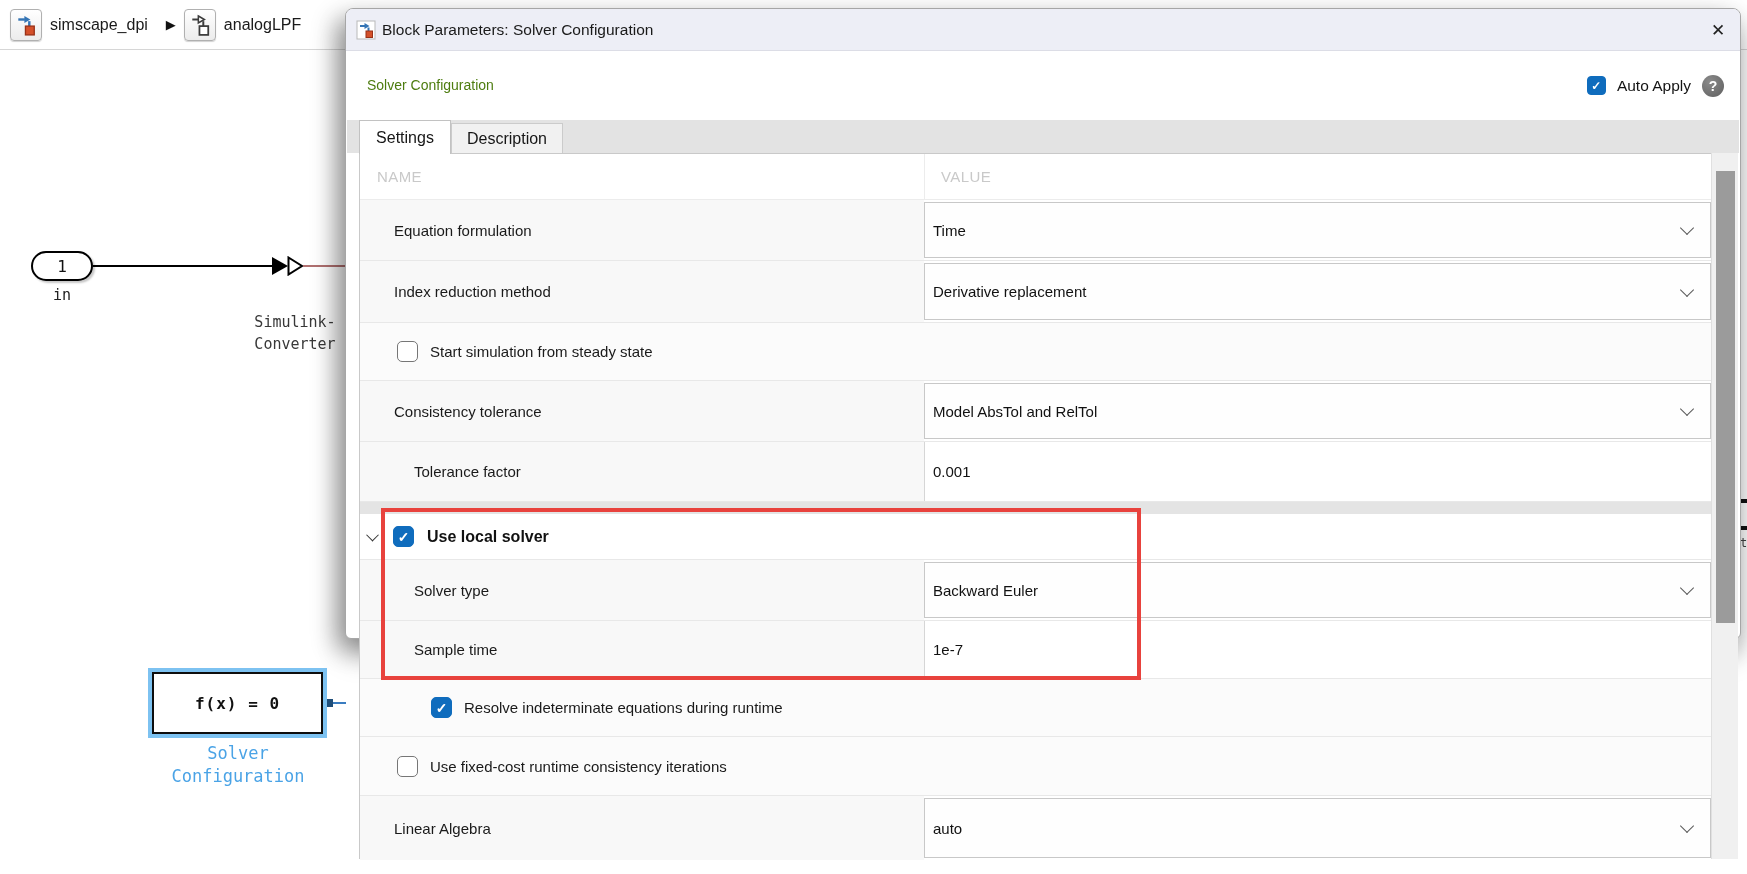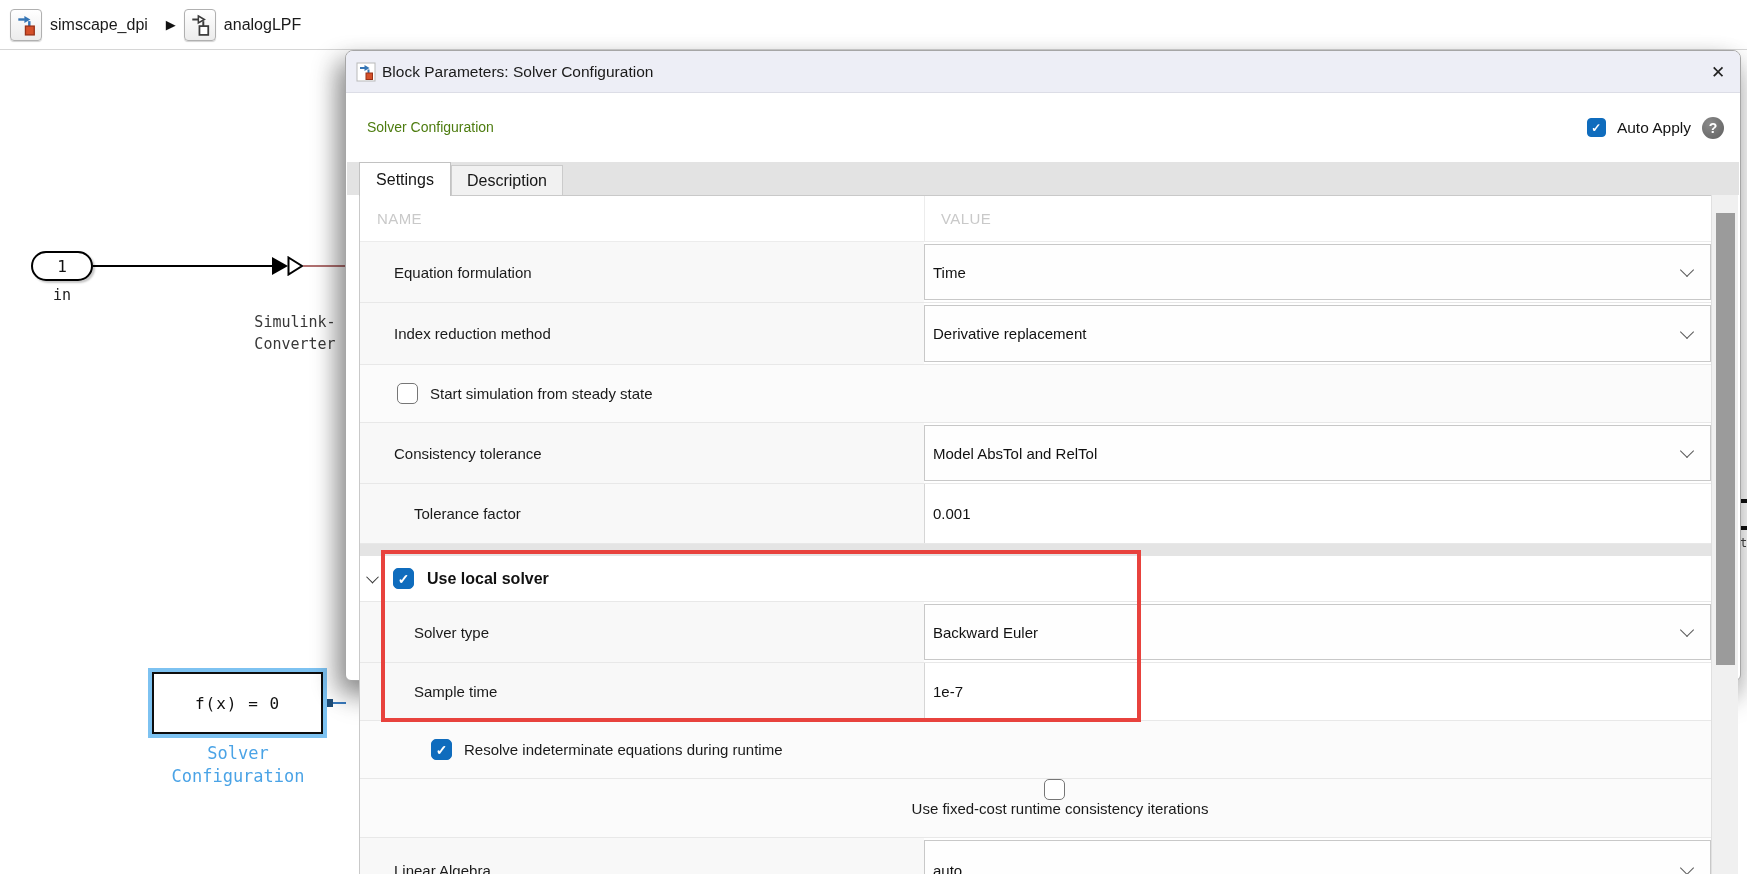--- a/index.html
+++ b/index.html
@@ -26,34 +26,34 @@
   .arrow-solid { position:absolute; left:272px; top:257px; width:0; height:0;
                  border-left:16px solid #000; border-top:9px solid transparent; border-bottom:9px solid transparent; }
   .arrow-hollow { position:absolute; left:287px; top:256px; }
   .wire-red { position:absolute; left:303px; top:265px; width:44px; height:2px; background:#b07070; }
   .conv-label { position:absolute; left:235px; top:311px; width:120px; text-align:center;
                 font-family:"DejaVu Sans Mono", monospace; font-size:15px; line-height:22px; color:#383838; }
 
   .solver-sel { position:absolute; left:148px; top:668px; width:179px; height:70px; background:#7dc2f1; padding:4px; }
   .solver-blk { width:100%; height:100%; background:#fff; border:2.5px solid #0d0d0d;
                 display:flex; align-items:center; justify-content:center;
-                font-family:"DejaVu Sans Mono", monospace; font-size:16px; letter-spacing:1px; color:#111; }
+                font-family:"DejaVu Sans Mono", monospace; font-size:16px; letter-spacing:1px; color:#111;font-weight:bold; }
   .solver-port { position:absolute; left:327px; top:699px; width:6px; height:8px; background:#1f4e79; }
   .wire-blue { position:absolute; left:333px; top:702px; width:13px; height:2px; background:#3a7cc0; }
   .solver-label { position:absolute; left:123px; top:742px; width:230px; text-align:center;
                   font-family:"DejaVu Sans Mono", monospace; font-size:17px; line-height:23px; color:#4aa3e6; }
 
   .edge-dash { position:absolute; width:6px; height:4px; background:#111; }
   .edge-frag { position:absolute; left:1740px; top:536px; font-family:"DejaVu Sans Mono", monospace;
                font-size:12px; color:#444; }
 
   
   .dialog { position:absolute; left:345px; top:8px; width:1396px; height:631px; background:#fff;
             border:1px solid #a6a6a6; border-radius:8px 8px 6px 6px; z-index:10;
-            box-shadow:-10px 10px 24px rgba(0,0,0,.30), 0 16px 28px rgba(0,0,0,.28);margin-top:42px; }
+            box-shadow:-10px 10px 24px rgba(0,0,0,.30), 0 16px 28px rgba(0,0,0,.28); }
   .titlebar { position:absolute; left:0; top:0; right:0; height:42px; background:#edeef6;
               border-radius:7px 7px 0 0; border-bottom:1px solid #dcdde6; }
   .title-icon { position:absolute; left:10px; top:11px; }
   .title-text { position:absolute; left:36px; top:0; height:42px; line-height:42px; font-size:15.5px; color:#1a1a1a; }
   .close-btn { position:absolute; right:10px; top:9px; width:24px; height:24px; display:flex; align-items:center;
                justify-content:center; font-size:17px; color:#222; cursor:default; }
 
   .subheader { position:absolute; left:0; top:42px; right:0; height:69px; background:#fff; }
   .subtitle { position:absolute; left:21px; top:0; height:69px; line-height:69px; font-size:14px; color:#4d7c0f; }
   .right-ctrls { position:absolute; right:16px; top:0; height:69px; display:flex; align-items:center; gap:11px; }
@@ -70,21 +70,21 @@
 
   .ptable { position:absolute; left:13px; top:144px; width:1353px; height:706px; background:#fff;
             border:1px solid #c9c9c9; z-index:2; }
   .thead { display:flex; height:46px; background:#fff; border-bottom:1px solid #ececec;
            font-size:15px; color:#c9c9c9; letter-spacing:.4px; }
   .thead .hname { width:564px; display:flex; align-items:center; padding-left:17px; }
   .thead .hvalue { flex:1; display:flex; align-items:center; padding-left:16px; border-left:1px solid #ececec; }
 
   .trow { display:flex; border-bottom:1px solid #e8e8e8; background:#fff; align-items:stretch; }
   .h61{height:61px;} .h62{height:62px;} .h58{height:58px;} .h60{height:60px;}
-  .h46{height:46px;} .h59{height:59px;flex-direction:column;} .h64{height:64px; border-bottom:none;}
+  .h46{height:46px;} .h59{height:59px;} .h64{height:64px; border-bottom:none;}
   .ncell { width:564px; background:#f8f8f8; display:flex; align-items:center; font-size:15px; color:#1a1a1a; }
   .ind0 { padding-left:34px; } .ind1 { padding-left:54px; }
   .vcell { flex:1; display:flex; align-items:stretch; position:relative; }
   .dd { flex:1; margin:2px 0; border:1px solid #c8c8c8; background:#fefefe; display:flex; align-items:center;
         padding-left:8px; font-size:15px; color:#111; position:relative; }
   .chev { width:10px; height:10px; border-right:1.7px solid #5a5a5a; border-bottom:1.7px solid #5a5a5a;
           transform:rotate(45deg); position:absolute; right:18px; top:calc(50% - 7px); }
   .editcell { flex:1; border-left:1px solid #d6d6d6; display:flex; align-items:center; padding-left:8px;
               font-size:15px; color:#111; background:#fff; }
 

